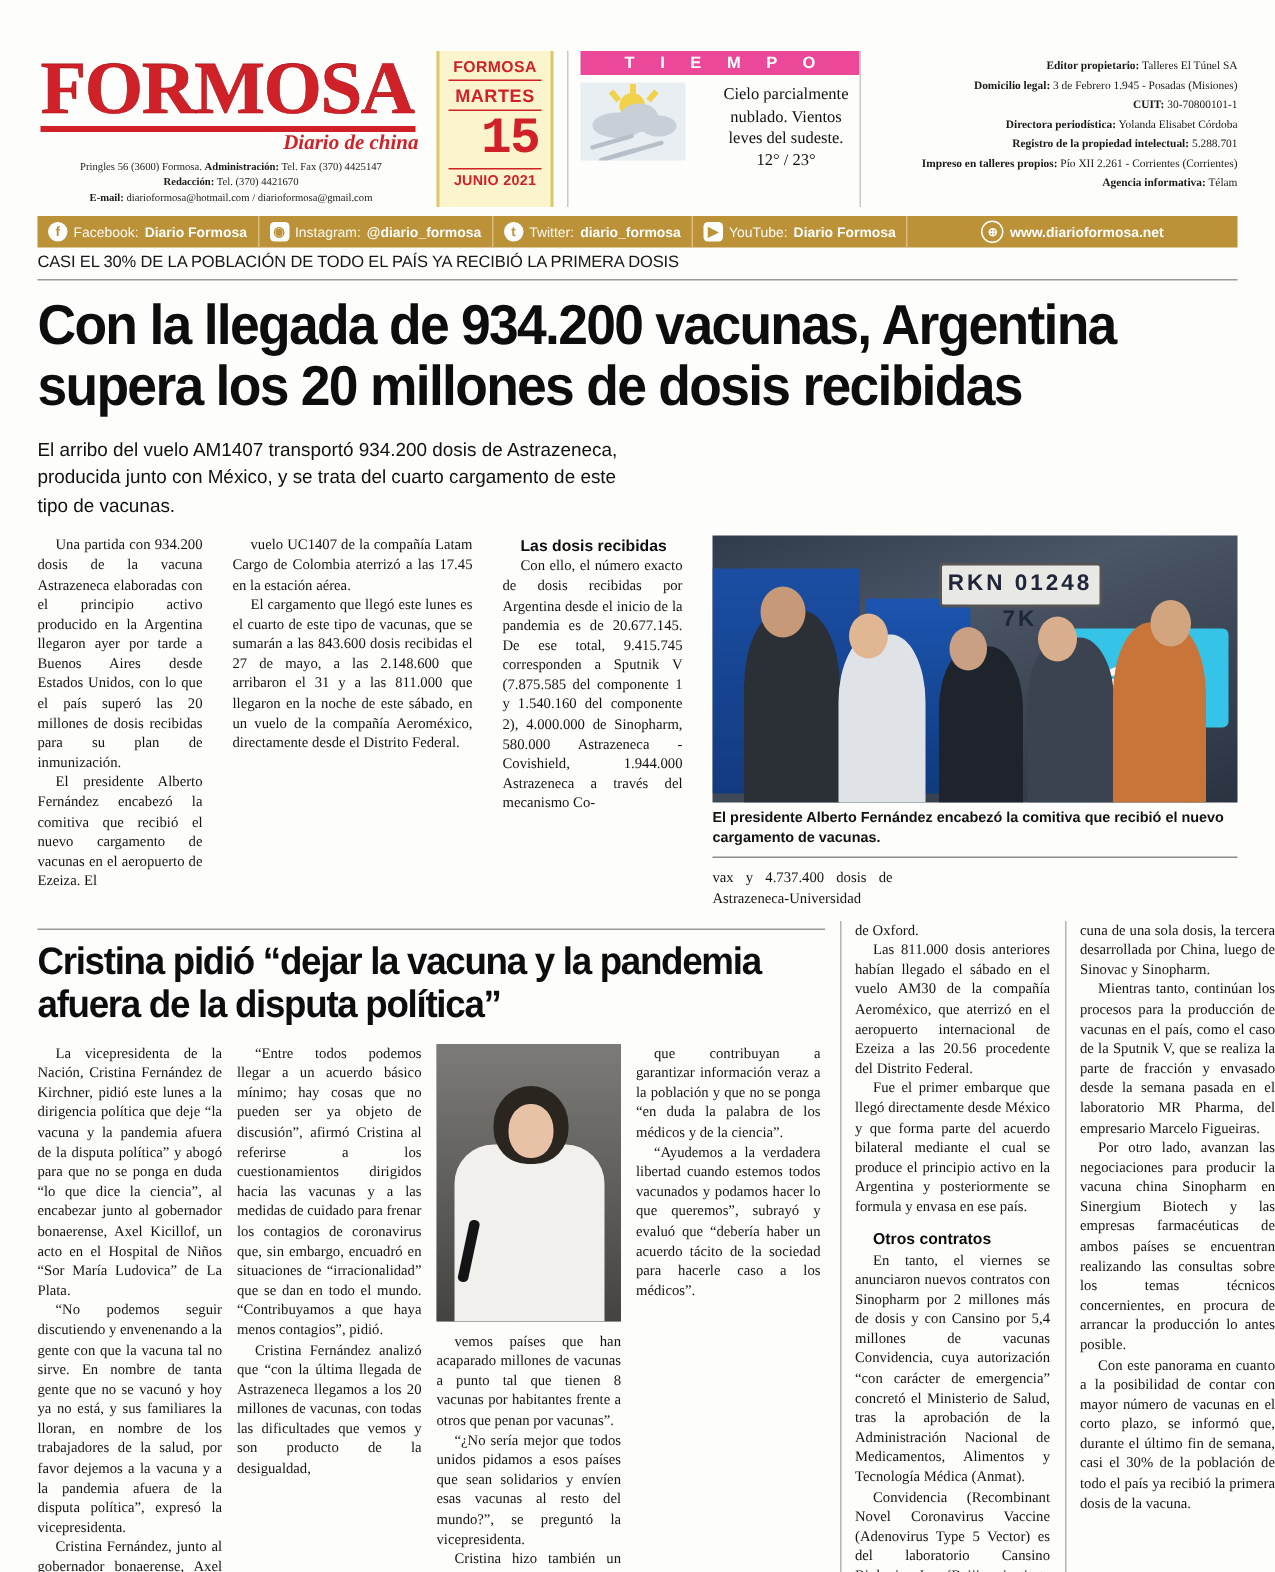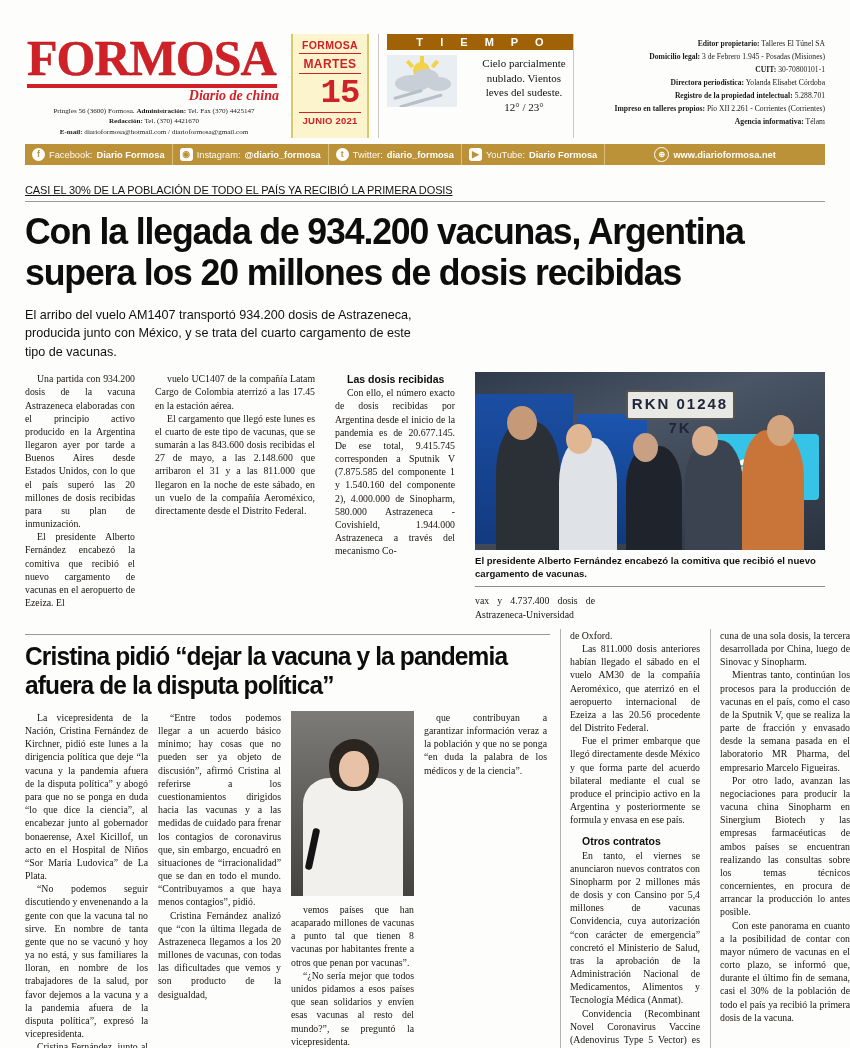--- a/index.html
+++ b/index.html
@@ -120,21 +120,21 @@
 
   .mast-weather {
     flex: 0 0 195px;
     width: 195px;
     margin-left: 9px;
     border-left: 1px solid #c9c9c9;
     padding-left: 8px;
     box-sizing: border-box;
   }
   .tiempo-bar {
-    background: #a16207;
+    background: #ec4899;
     color: #fff;
     font-family: "Liberation Sans", sans-serif;
     font-weight: bold;
     font-size: 11px;
     letter-spacing: 7px;
     text-align: center;
     padding: 2px 0 2px 7px;
     margin-bottom: 5px;
   }
   .weather-row { display: flex; align-items: flex-start; }
@@ -217,23 +217,22 @@
     flex: 0 0 13px;
   }
   .soc-ico.circ { border-radius: 50%; }
   .soc-ico.glob { background: transparent; border: 1.4px solid #fff; color:#fff; border-radius:50%; font-size:8px;}
 
   
   .kicker {
     font-family: "Liberation Sans", sans-serif;
     font-size: 11px;
     letter-spacing: -0.1px;
-    margin-top: 19px;
+    margin-top: 4px;
     color: #161616;
-    text-decoration: underline;
   }
   .rule-thin { height: 1px; background: #9a9a9a; margin-top: 5px; }
   .headline {
     font-family: "Liberation Sans", sans-serif;
     font-weight: bold;
     font-size: 37.5px;
     line-height: 1.10;
     letter-spacing: -1.2px;
     margin: 9px 0 0 0;
     color: #0d0d0d;
@@ -528,20 +527,21 @@
             <div class="cp-hair"></div>
             <div class="cp-face"></div>
             <div class="cp-mic"></div>
           </div>
           <p style="margin-top:7px;">vemos países que han acaparado millones de vacunas a punto tal que tienen 8 vacunas por habitantes frente a otros que penan por vacunas”.</p>
           <p>“¿No sería mejor que todos unidos pidamos a esos países que sean solidarios y envíen esas vacunas al resto del mundo?”, se preguntó la vicepresidenta.</p>
           <p>Cristina hizo también un “llamado a los medios de comunicación” para</p>
         </div>
         <div class="col s2col">
           <p>que contribuyan a garantizar información veraz a la población y que no se ponga “en duda la palabra de los médicos y de la ciencia”.</p>
+          <p>“Ayudemos a la verdadera libertad cuando estemos todos vacunados y podamos hacer lo que queremos”, subrayó y evaluó que “debería haber un acuerdo tácito de la sociedad para hacerle caso a los médicos”.</p>
         </div>
       </div>
     </div>
 
     <div class="lower-right">
       <div class="col colrule" style="width:130px;flex:0 0 130px;">
         <p style="text-indent:0;">de Oxford.</p>
         <p>Las 811.000 dosis anteriores habían llegado el sábado en el vuelo AM30 de la compañía Aeroméxico, que aterrizó en el aeropuerto internacional de Ezeiza a las 20.56 procedente del Distrito Federal.</p>
         <p>Fue el primer embarque que llegó directamente desde México y que forma parte del acuerdo bilateral mediante el cual se produce el principio activo en la Argentina y posteriormente se formula y envasa en ese país.</p>
         <p class="subhead" style="margin-top:8px;">Otros contratos</p>

